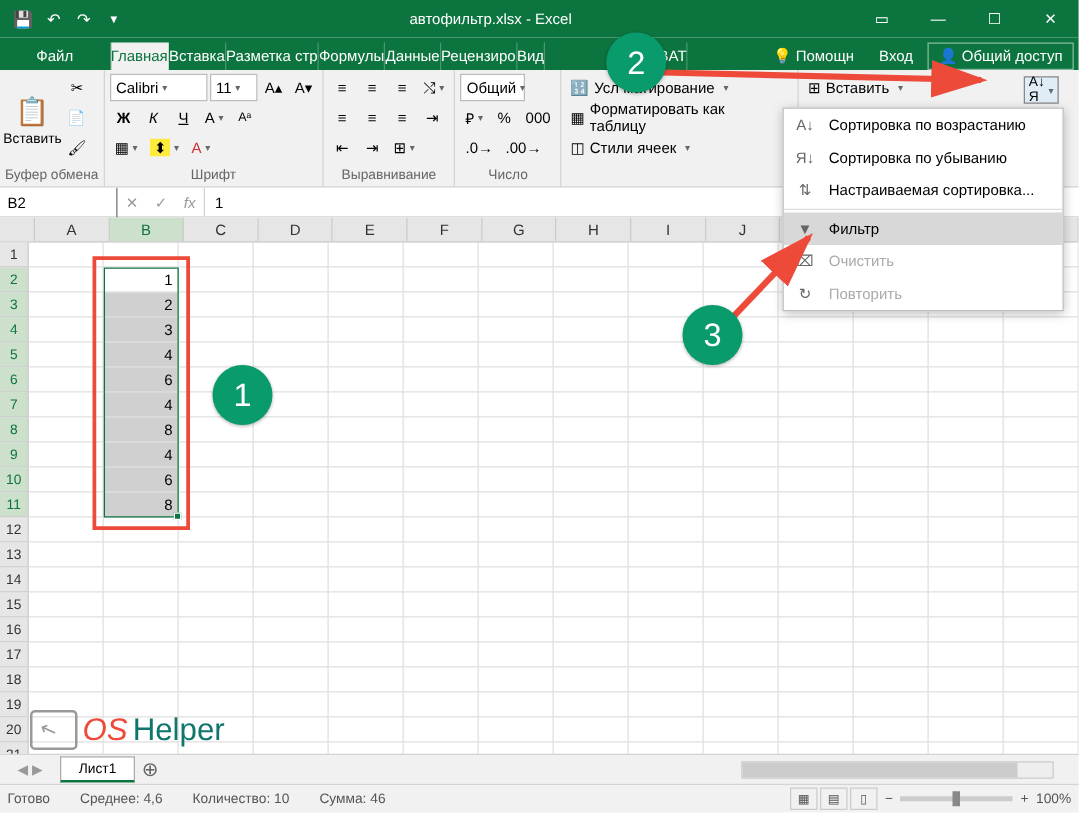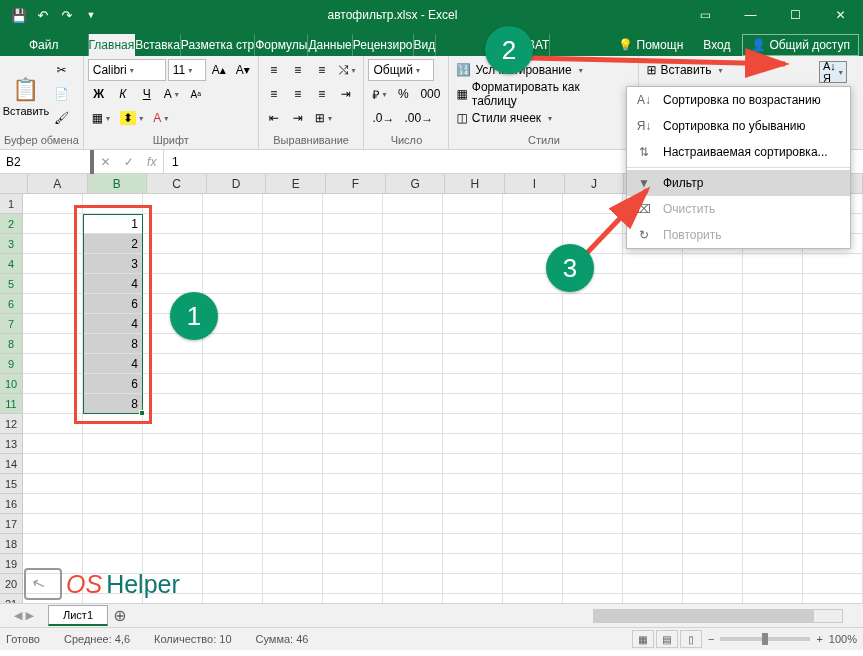--- a/index.html
+++ b/index.html
@@ -40,21 +40,21 @@
 
 .sortmenu { position: absolute; top: 86px; right: 12px; width: 225px; background: #fff; border: 1px solid #bbb; box-shadow: 0 2px 8px rgba(0,0,0,0.25); z-index: 50; }
 .sortmenu-item { height: 26px; display: flex; align-items: center; gap: 10px; padding: 0 8px 0 8px; font-size: 12px; }
 .sortmenu-item .ic { width: 18px; text-align: center; color: #666; font-size: 12px; }
 .sortmenu-item.hover { background: #d8d8d8; }
 .sortmenu-item.disabled { color: #aaa; }
 .sortmenu hr { border: none; border-top: 1px solid #ddd; margin: 2px 0; }
 
 
 .fbar { height: 24px; border-bottom: 1px solid #d4d4d4; display: flex; align-items: center; background: #fff; }
-.namebox { width: 94px; height: 100%; border-right: 4px solid #737373; display: flex; align-items: center; padding: 12px 6px; font-size: 12px; }
+.namebox { width: 94px; height: 100%; border-right: 1px solid #737373; display: flex; align-items: center; padding: 12px 6px; font-size: 12px; }
 .fbtns { width: 70px; display: flex; justify-content: space-around; align-items: center; height: 100%; border-right: 1px solid #d4d4d4; color: #999; }
 .finput { flex: 1; padding: 0 8px; font-size: 12px; }
 
 
 .grid-wrap { position: relative; height: 429px; overflow: hidden; }
 .colheads { display: flex; height: 20px; border-bottom: 1px solid #ccc; background: #e6e6e6; }
 .corner { width: 28px; border-right: 1px solid #ccc; background: #e6e6e6; }
 .colhead { width: 60px; border-right: 1px solid #ccc; text-align: center; font-size: 12px; line-height: 20px; color: #333; }
 .colhead.sel { background: #cde0cc; color: #0c743e; }
 .gridbody { display: flex; }
@@ -204,21 +204,21 @@
         <div class="rbtn">⇤</div>
         <div class="rbtn">⇥</div>
         <div class="rbtn">⊞<span class="dd">▾</span></div>
       </div>
     </div>
     <div class="group-label">Выравнивание</div>
   </div>
 
   <div class="group">
     <div class="group-body vstack">
-      <div class="combo" style="width:66px">
+      <div class="combo" style="width:52px">
           <span>Общий</span>
           <span class="dd">▾</span>
         </div>
       <div class="hstack">
         <div class="rbtn">₽<span class="dd">▾</span></div>
         <div class="rbtn">%</div>
         <div class="rbtn">000</div>
       </div>
       <div class="hstack">
         <div class="rbtn">.0→</div>
@@ -227,21 +227,20 @@
     </div>
     <div class="group-label">Число</div>
   </div>
 
   <div class="group" style="width:190px">
     <div class="group-body vstack">
       <div class="long-btn">🔢 <span>Усл           матирование</span> <span class="dd">▾</span></div>
       <div class="long-btn">▦ <span>Форматировать как таблицу</span> <span class="dd">▾</span></div>
       <div class="long-btn">◫ <span>Стили ячеек</span> <span class="dd">▾</span></div>
     </div>
-    <div class="group-label">Стили</div>
   </div>
 
   <div class="group" style="width:85px;border-right:none">
     <div class="group-body vstack">
       <div class="long-btn">⊞ <span>Вставить</span> <span class="dd">▾</span></div>
     </div>
   </div>
 
   <div class="group" style="width:44px;border-right:none;position:absolute;right:4px;top:2px">
     <div class="hstack">

